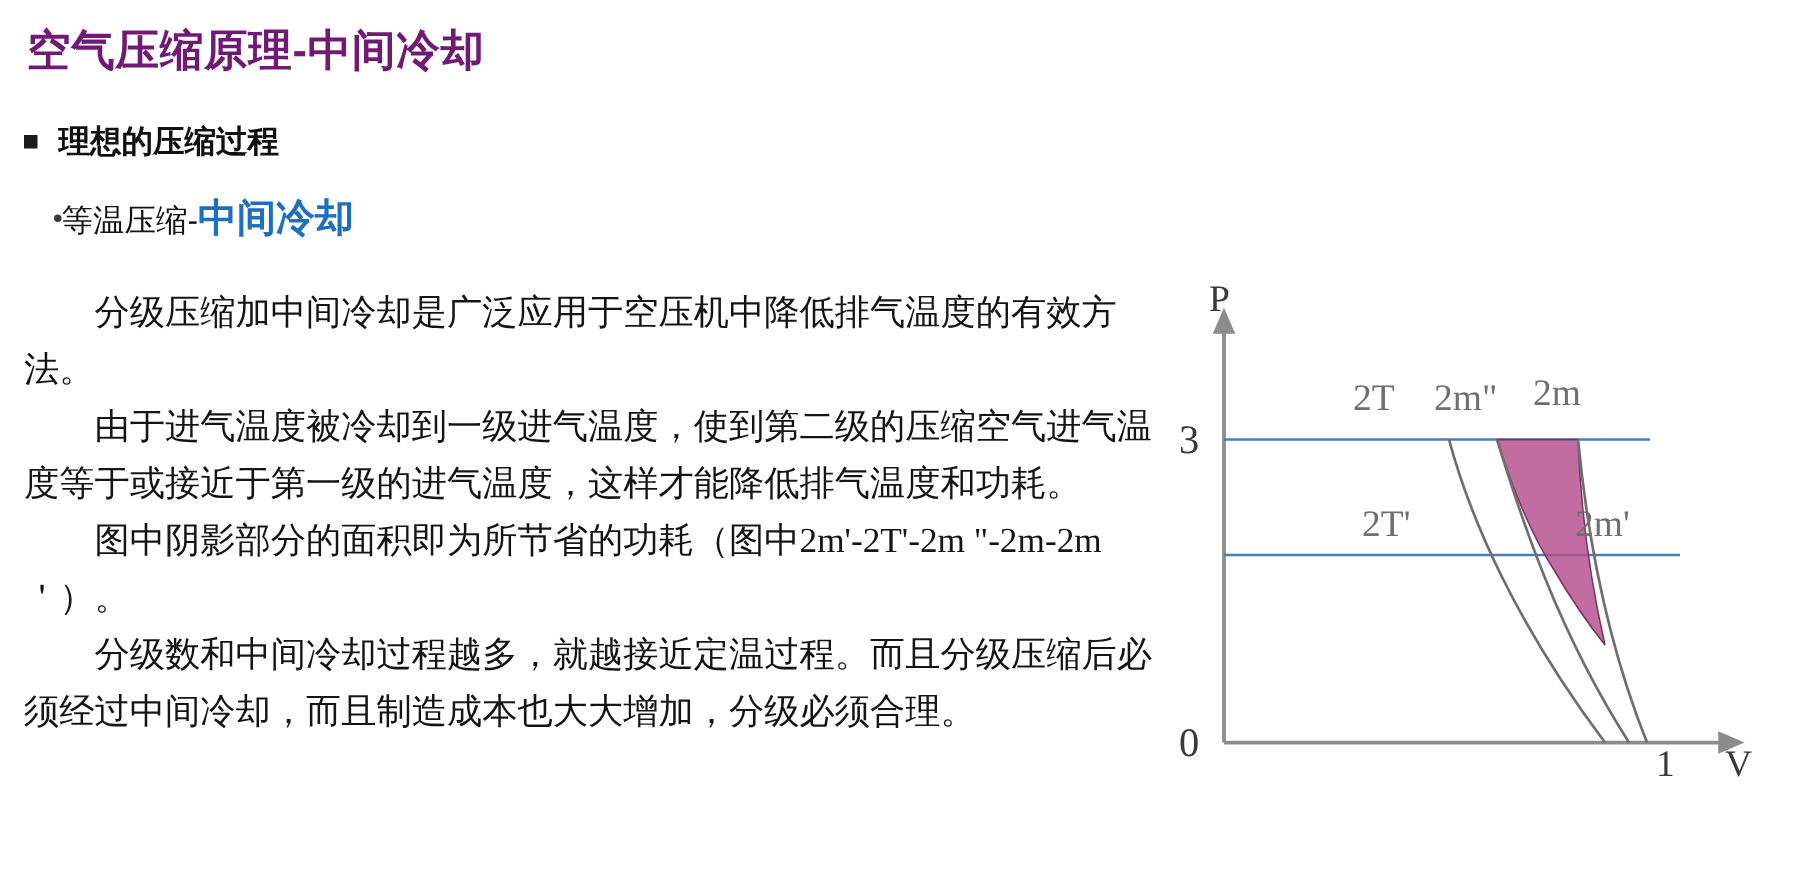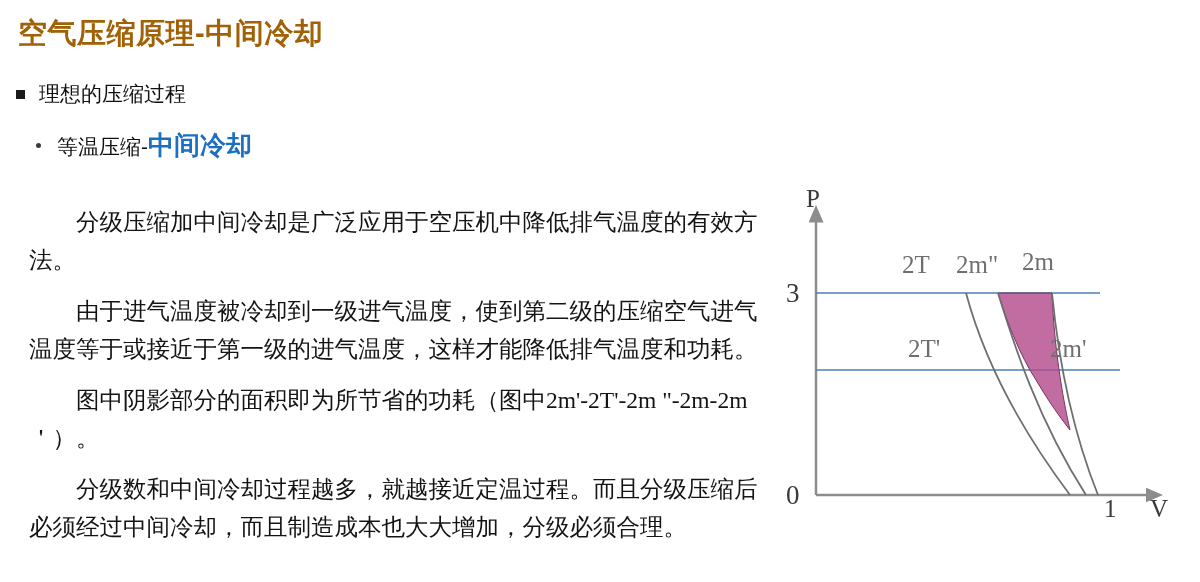--- a/index.html
+++ b/index.html
@@ -19,51 +19,50 @@
     position: relative;
     width: 1200px;
     height: 582px;
   }
   .title {
     position: absolute;
     left: 18px;
     top: 14px;
     font-size: 29px;
     font-weight: bold;
-    color: #a16207;
+    color: #701a75;
     letter-spacing: 0.5px;
     white-space: nowrap;
   }
   .bullet1 {
     position: absolute;
     left: 16px;
     top: 80px;
     display: flex;
     align-items: center;
     gap: 14px;
   }
   .bullet1 .marker {
     width: 9px;
     height: 9px;
     background: #1a1a1a;
     display: inline-block;
   }
   .bullet1 .btext {
     font-size: 21px;
-    font-weight: normal;
+    font-weight: bold;
     color: #101010;
     white-space: nowrap;
   }
   .bullet2 {
     position: absolute;
     left: 36px;
     top: 128px;
     display: flex;
     align-items: baseline;
-    gap: 16px;
   }
   .bullet2 .dot {
     width: 5px;
     height: 5px;
     border-radius: 50%;
     background: #3a3a3a;
     display: inline-block;
     position: relative;
     top: -6px;
   }
@@ -81,21 +80,21 @@
     position: absolute;
     left: 16px;
     top: 190px;
     width: 760px;
     font-family: "Liberation Serif", serif;
     font-size: 23.5px;
     line-height: 38px;
     color: #141414;
   }
   .body-text p {
-    margin: 13px;
+    margin: 0;
     text-indent: 2em;
   }
   .chart {
     position: absolute;
     left: 770px;
     top: 165px;
     width: 410px;
     height: 380px;
   }
   .chart svg {

